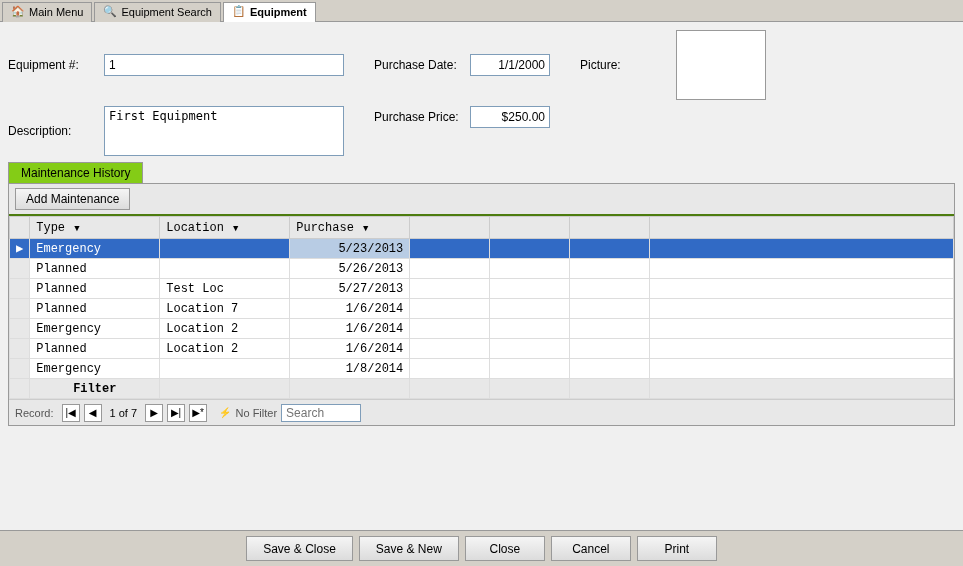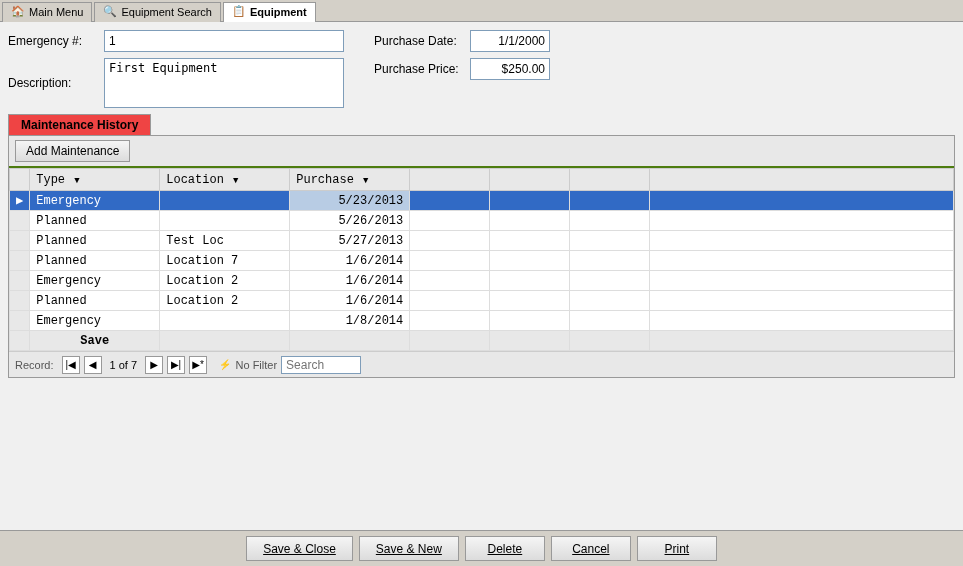--- a/index.html
+++ b/index.html
@@ -88,22 +88,22 @@
     .section-tab {
       display: inline-block;
       padding: 3px 12px;
       border: 1px solid #999;
       border-bottom: none;
       background: #e8e8e8;
       font-size: 12px;
       cursor: pointer;
     }
     .section-tab.active {
-      background: #ef4444;
-      font-weight: bold;
+      background: #84cc16;
+      font-weight: normal;
     }
 
     
     .grid-container {
       border: 1px solid #999;
       background: white;
       margin-top: 0;
     }
     .add-maintenance-bar {
       background: #e8e8e8;
@@ -225,21 +225,20 @@
       gap: 6px;
     }
     .action-btn {
       padding: 4px 16px;
       border: 1px solid #999;
       background: linear-gradient(to bottom, #f5f5f5, #dcdcdc);
       font-size: 12px;
       cursor: pointer;
       height: 25px;
       min-width: 80px;
-      text-decoration: underline;
     }
     .form-top-area {
       display: flex;
       width: 100%;
       gap: 0;
     }
     .form-row-group {
       display: flex;
       gap: 30px;
     }
@@ -261,26 +260,30 @@
     <span>Equipment</span>
   </div>
 </div>
 
 <div class="main-content">
 
   <div class="form-top-area">
     <div style="flex:1;">
       <div class="form-row-group" style="margin-bottom:6px;">
         <div class="field-row">
-          <span class="field-label">Emergency #:</span>
+          <span class="field-label">Equipment #:</span>
           <input class="field-input wide" type="text" value="1" style="width: 240px;">
         </div>
         <div class="field-row">
           <span class="field-label">Purchase Date:</span>
           <input class="field-input medium" type="text" value="1/1/2000" style="width: 80px; text-align: right;">
+        </div>
+        <div class="field-row">
+          <span class="field-label">Picture:</span>
+          <div class="picture-box"></div>
         </div>
       </div>
       <div class="form-row-group" style="margin-bottom:6px; align-items:flex-start;">
         <div class="field-row">
           <span class="field-label">Description:</span>
           <textarea class="field-input wide" style="width: 240px; height: 50px; resize: none;">First Equipment</textarea>
         </div>
         <div class="field-row">
           <span class="field-label">Purchase Price:</span>
           <input class="field-input medium" type="text" value="$250.00" style="width: 80px; text-align: right;">
@@ -388,21 +391,21 @@
               <td>Emergency</td>
               <td></td>
               <td style="text-align: right;">1/8/2014</td>
               <td></td>
               <td></td>
               <td></td>
               <td></td>
             </tr>
             <tr class="total-row">
               <td class="row-selector"></td>
-              <td style="text-align: center;">Save</td>
+              <td style="text-align: center;">Filter</td>
               <td></td>
               <td></td>
               <td></td>
               <td></td>
               <td></td>
               <td></td>
             </tr>
           </tbody>
       </table>
     </div>
@@ -420,16 +423,16 @@
         <span>No Filter</span>
       </div>
       <input class="search-box" type="text" placeholder="Search" style="">
     </div>
   </div>
 </div>
 
 <div class="action-bar">
   <button class="action-btn">Save &amp; Close</button>
   <button class="action-btn">Save &amp; New</button>
-  <button class="action-btn">Delete</button>
+  <button class="action-btn">Close</button>
   <button class="action-btn">Cancel</button>
   <button class="action-btn">Print</button>
 </div>
 
 </body></html>

